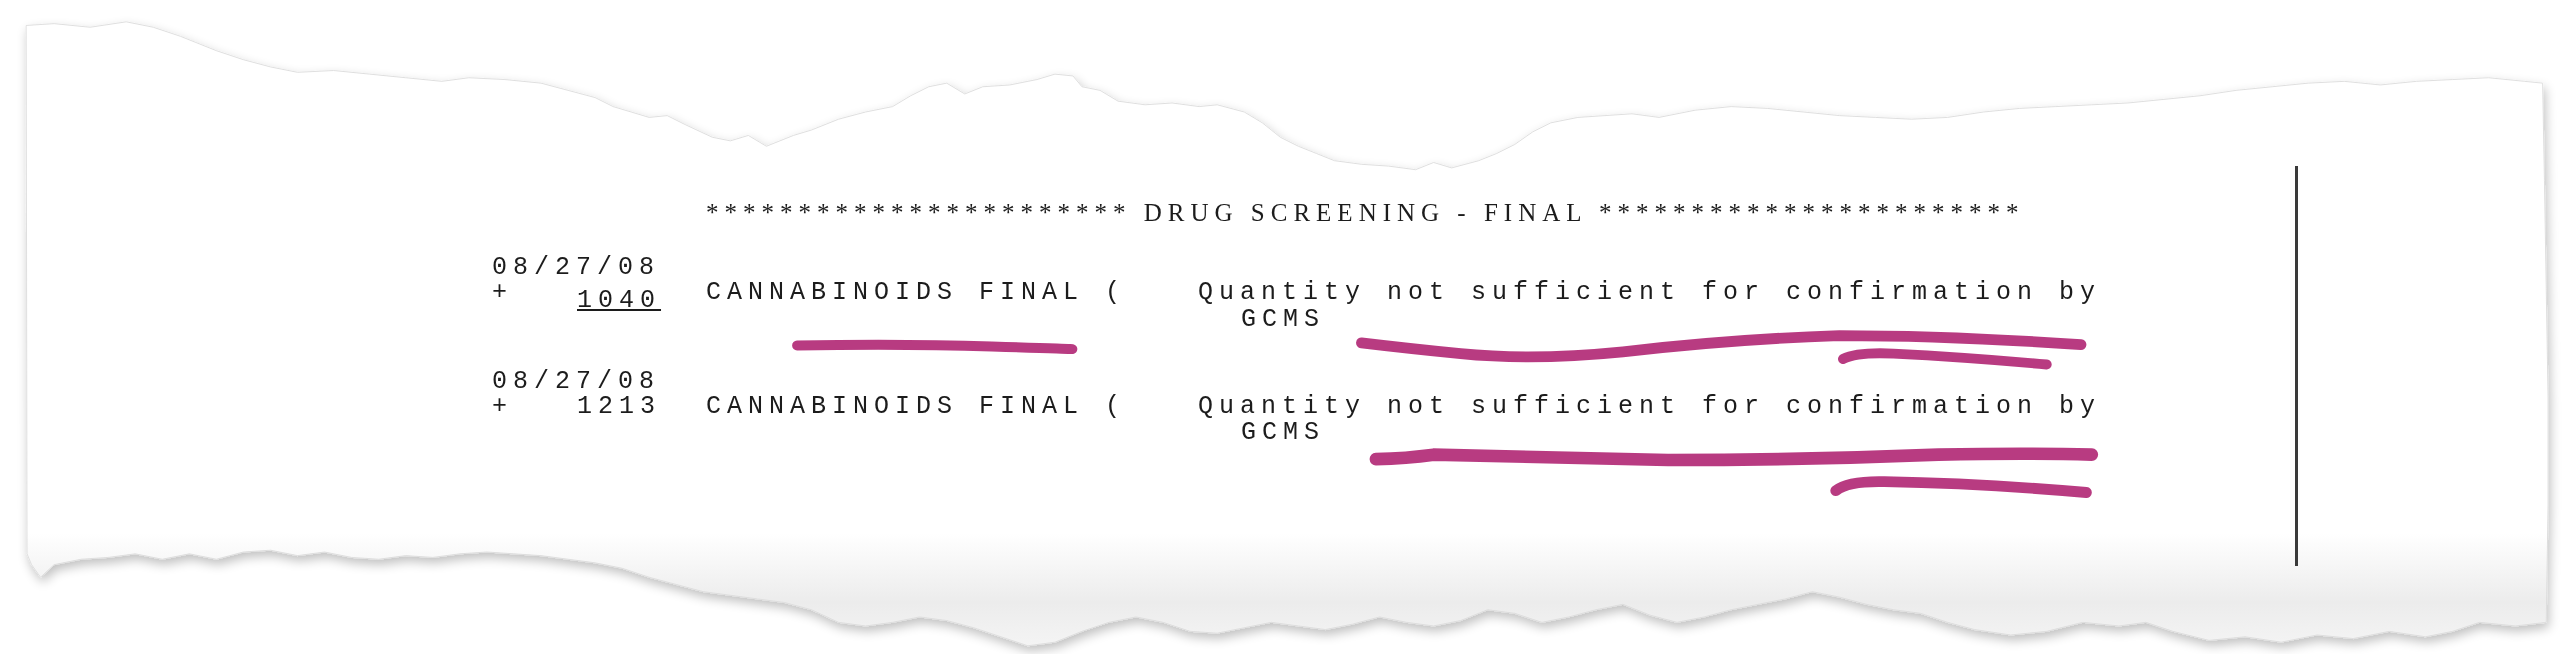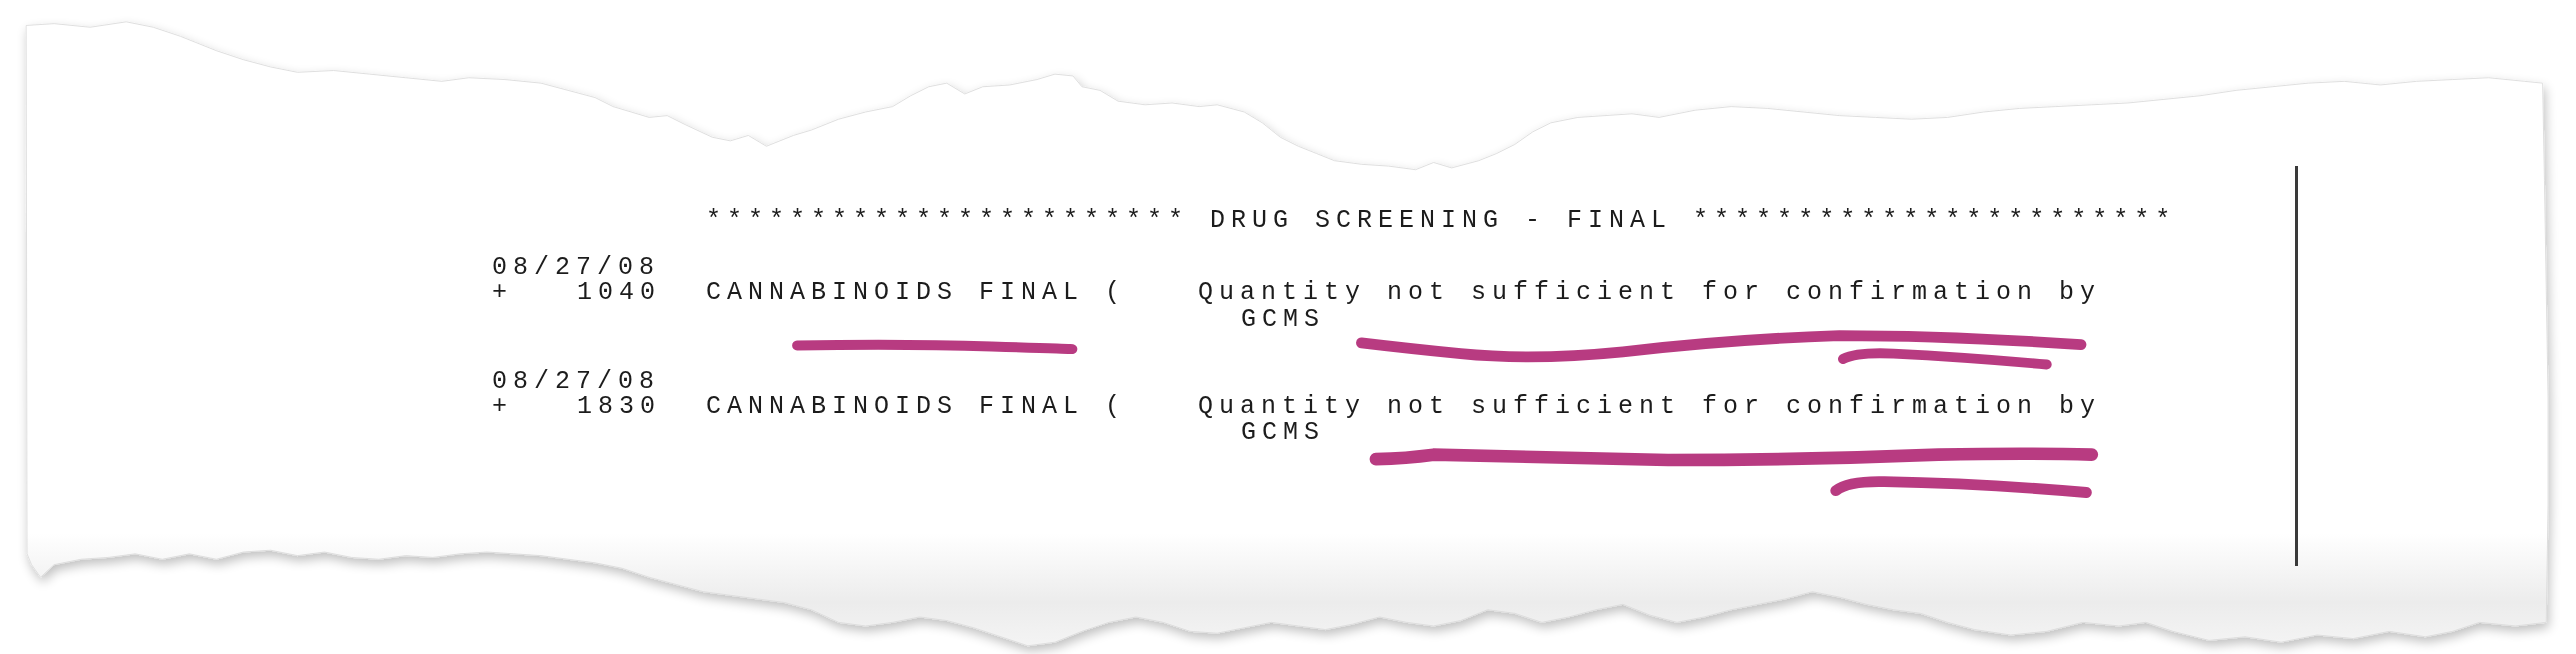--- a/index.html
+++ b/index.html
@@ -87,32 +87,32 @@
        L2310,690 L2270,700 L2230,704 L2190,698 L2160,690 L2130,680 L2100,676 L2070,670 L2040,662 L2010,656 L1980,664 L1950,670 L1920,676
        L1890,684 L1860,690 L1830,682 L1800,670 L1770,676 L1740,684 L1710,690 L1680,680 L1650,676 L1620,688 L1590,694 L1560,690 L1530,684
        L1500,692 L1470,698 L1440,694 L1410,690 L1380,696 L1350,702 L1320,700 L1290,690 L1260,684 L1230,690 L1200,700 L1170,712 L1140,716
        L1110,706 L1080,696 L1050,688 L1020,684 L990,690 L960,694 L930,690 L900,676 L870,668 L840,664 L810,660 L780,656 L750,648 L720,640
        L690,630 L660,624 L630,620 L600,616 L570,614 L540,612 L510,614 L480,618 L450,616 L420,620 L390,618 L360,612 L330,616 L300,610
        L270,612 L240,620 L210,614 L180,620 L150,614 L120,618 L90,620 L60,626 L45,640 L35,626 L30,614 Z"></path>
 </svg>
 
 <div class="doc">
 
-  <div class="line" style="left:706px; top:208px;">*********************** DRUG SCREENING - FINAL ***********************</div>
+  <div class="line" style="left:706px; top:200px;font-family:Liberation Serif, serif;">*********************** DRUG SCREENING - FINAL ***********************</div>
 
   <div class="line" style="left:492px; top:255px;">08/27/08</div>
   <div class="line" style="left:492px; top:280px;">+</div>
-  <div class="line" style="left:577px; top:280px;">1040</div>
+  <div class="line" style="left:577px; top:288px;text-decoration:underline;">1040</div>
   <div class="line" style="left:706px; top:280px;">CANNABINOIDS FINAL (</div>
   <div class="line" style="left:1198px; top:280px;">Quantity not sufficient for confirmation by</div>
   <div class="line" style="left:1241px; top:307px;">GCMS</div>
 
   <div class="line" style="left:492px; top:369px;">08/27/08</div>
   <div class="line" style="left:492px; top:394px;">+</div>
-  <div class="line" style="left:577px; top:394px;">1830</div>
+  <div class="line" style="left:577px; top:394px;">1213</div>
   <div class="line" style="left:706px; top:394px;">CANNABINOIDS FINAL (</div>
   <div class="line" style="left:1198px; top:394px;">Quantity not sufficient for confirmation by</div>
   <div class="line" style="left:1241px; top:420px;">GCMS</div>
 
 
   <div class="vline"></div>
 
   <svg class="marks" width="2576" height="655" viewBox="0 0 2857 726" xmlns="http://www.w3.org/2000/svg">
     <g fill="none" stroke="#b4307a" stroke-linecap="round" stroke-opacity="0.95">
       <path d="M884,383 Q1000,381 1100,384 T1188,387" stroke-width="11"></path>

